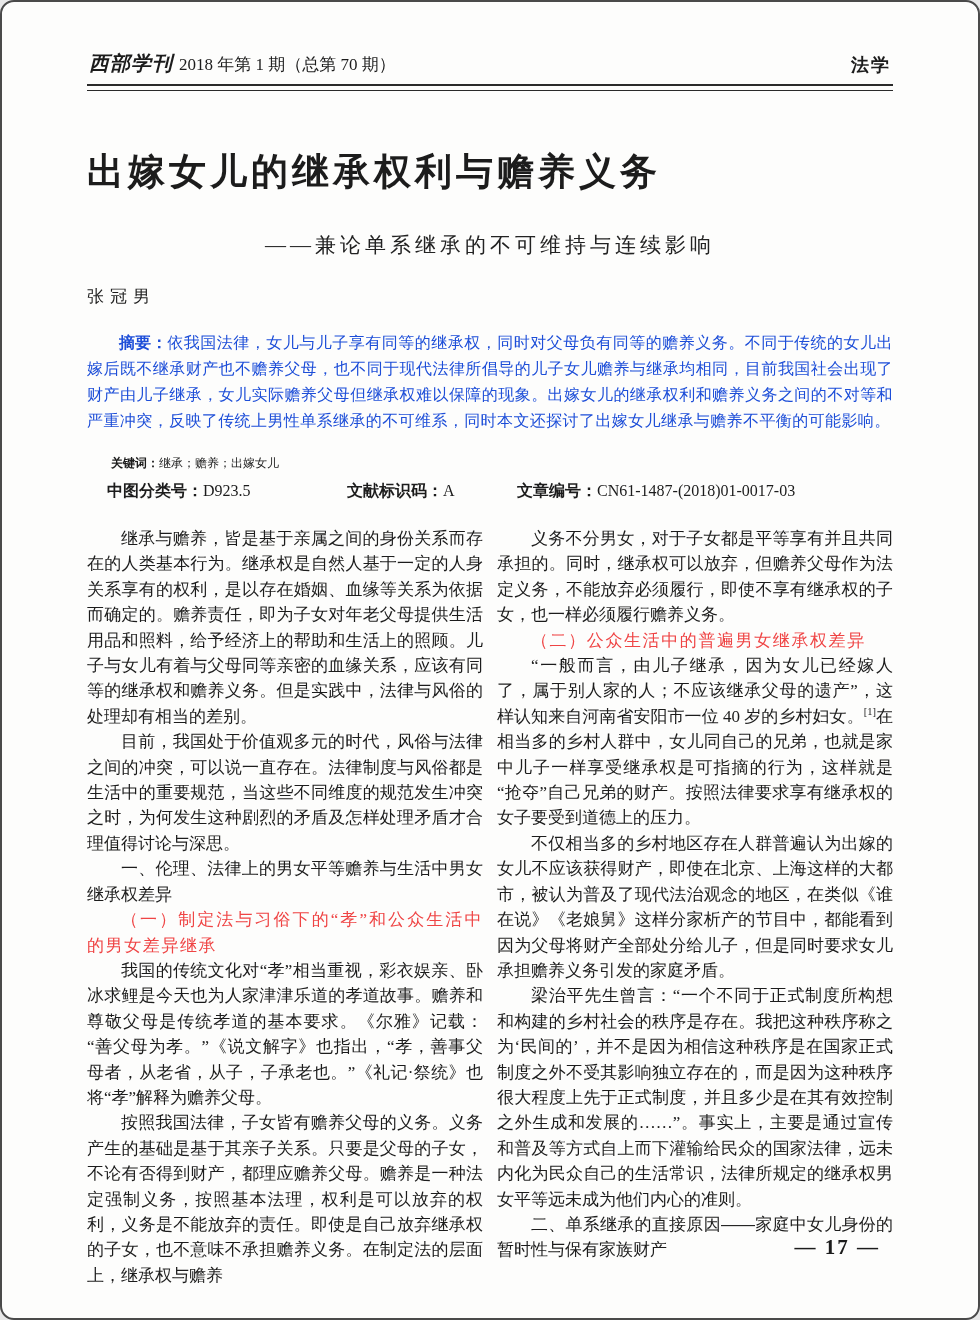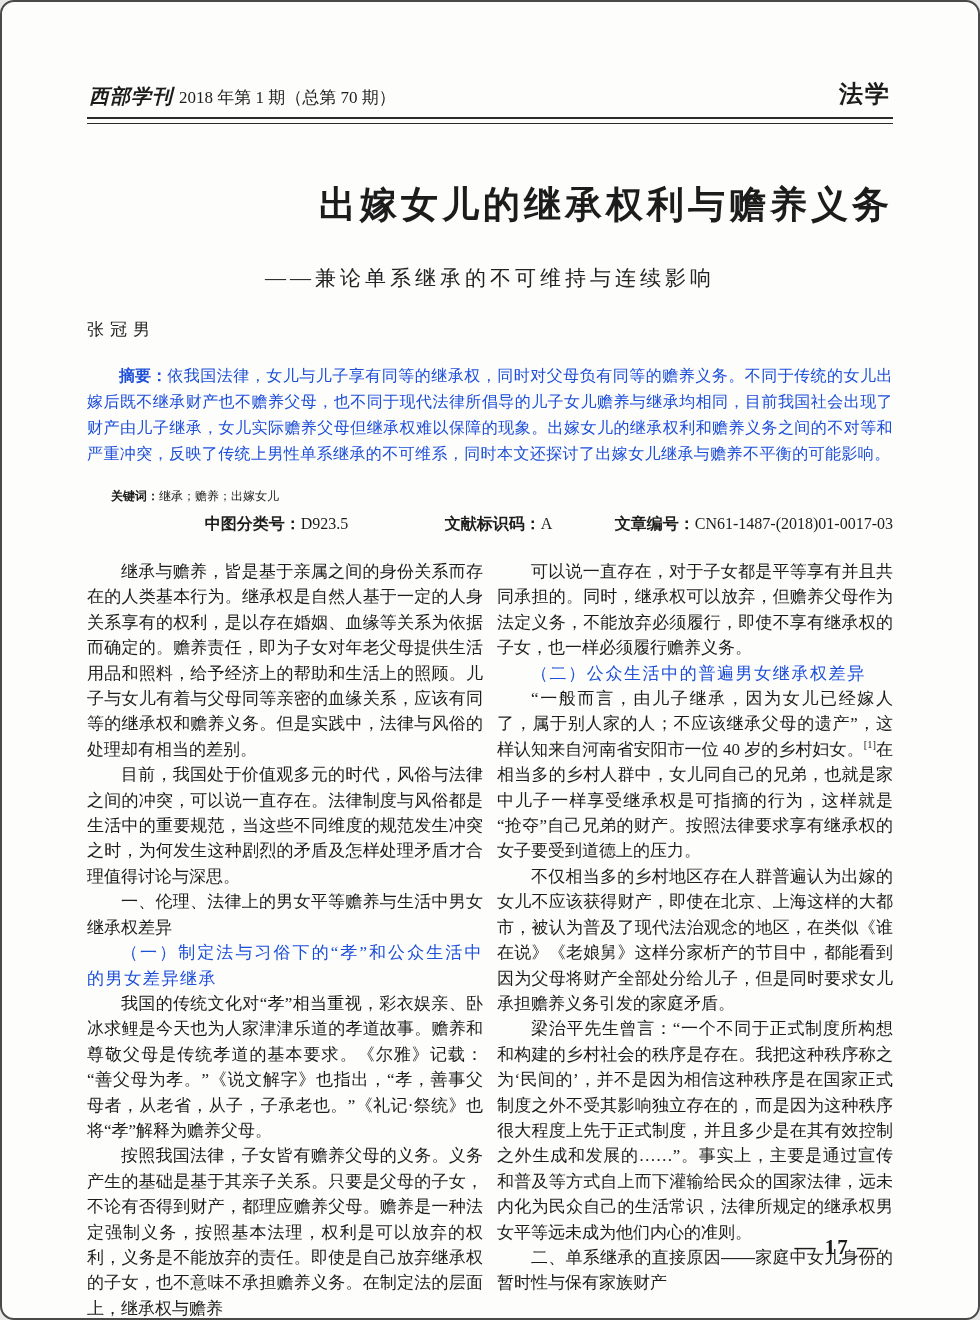--- a/index.html
+++ b/index.html
@@ -2,50 +2,50 @@
 <html lang="zh"><head>
 <meta charset="utf-8">
 <style>
   html,body{margin:0;padding:0;background:#e8e8e8;}
   .page{
     width:980px;height:1320px;
     background:#fdfdfc;
     border:2px solid #4a4a4a;
     border-radius:14px;
     box-sizing:border-box;
-    padding:76px 85px 0 85px;
+    padding:48px 85px 0 85px;
     position:relative;
     font-family:"Liberation Serif","DejaVu Serif",serif;
     color:#1c1c1c;
     overflow:hidden;
   }
   
   .header{display:flex;justify-content:space-between;align-items:flex-end;padding:0 2px 7px 2px;}
   .header-left{font-size:17px;white-space:nowrap;}
   .journal-name{font-weight:bold;font-style:italic;font-size:20px;letter-spacing:1px;margin-right:6px;}
-  .header-right{font-size:24px;font-weight:bold;letter-spacing:2px;font-family:"Liberation Sans","DejaVu Sans",sans-serif;}
+  .header-right{font-size:18px;font-weight:bold;letter-spacing:2px;font-family:"Liberation Sans","DejaVu Sans",sans-serif;}
   .double-rule{height:4px;border-top:2.5px solid #2a2a2a;border-bottom:1.5px solid #2a2a2a;}
   
-  .title{margin-top:56px;text-align:right;font-size:37px;font-weight:bold;letter-spacing:4px;font-family:Liberation Mono, monospace;}
+  .title{margin-top:56px;text-align:left;font-size:37px;font-weight:bold;letter-spacing:4px;font-family:Liberation Mono, monospace;}
   .subtitle{margin-top:34px;text-align:center;font-size:21px;letter-spacing:4px;color:#222;}
   .author{margin-top:26px;text-align:left;font-size:17px;letter-spacing:6px;}
   
   .abstract{margin-top:22px;font-size:16px;line-height:26px;text-align:justify;text-indent:2em;color:#1d4ed8;letter-spacing:0.4px;}
   .abstract b{letter-spacing:0;}
   .keywords{margin-top:16px;font-size:12px;line-height:26px;text-indent:2em;}
-  .meta-row{margin-top:2px;font-size:16px;line-height:26px;display:flex;justify-content:flex-end;}
+  .meta-row{margin-top:2px;font-size:16px;line-height:26px;display:flex;}
   .meta-row .seg1{margin-left:20px;width:240px;}
   .meta-row .seg2{width:170px;}
   b.lbl{font-family:"Liberation Sans","DejaVu Sans",sans-serif;font-weight:bold;}
   
   .columns{margin-top:22px;display:flex;gap:14px;}
   .col{width:398px;font-size:17px;line-height:25.4px;text-align:justify;}
   .col p{margin:0;text-indent:2em;}
   .col p.h1{font-weight:normal;font-family:"Liberation Sans","DejaVu Sans",sans-serif;}
-  .col p.sub{letter-spacing:1.6px;color:#1d4ed8;}
+  .col p.sub{letter-spacing:1.6px;color:#ef4444;}
   sup.ref{font-size:10.5px;line-height:0;}
   
   .page-number{position:absolute;right:98px;bottom:58px;font-size:21px;font-weight:bold;letter-spacing:2px;}
 </style>
 </head>
 <body>
 
 <div class="page">
 
   <div class="header">
@@ -83,21 +83,21 @@
   <div class="columns">
     <div class="col">
       <p>继承与赡养，皆是基于亲属之间的身份关系而存在的人类基本行为。继承权是自然人基于一定的人身关系享有的权利，是以存在婚姻、血缘等关系为依据而确定的。赡养责任，即为子女对年老父母提供生活用品和照料，给予经济上的帮助和生活上的照顾。儿子与女儿有着与父母同等亲密的血缘关系，应该有同等的继承权和赡养义务。但是实践中，法律与风俗的处理却有相当的差别。</p>
       <p>目前，我国处于价值观多元的时代，风俗与法律之间的冲突，可以说一直存在。法律制度与风俗都是生活中的重要规范，当这些不同维度的规范发生冲突之时，为何发生这种剧烈的矛盾及怎样处理矛盾才合理值得讨论与深思。</p>
       <p class="h1">一、伦理、法律上的男女平等赡养与生活中男女继承权差异</p>
       <p class="sub">（一）制定法与习俗下的“孝”和公众生活中的男女差异继承</p>
       <p>我国的传统文化对“孝”相当重视，彩衣娱亲、卧冰求鲤是今天也为人家津津乐道的孝道故事。赡养和尊敬父母是传统孝道的基本要求。《尔雅》记载：“善父母为孝。”《说文解字》也指出，“孝，善事父母者，从老省，从子，子承老也。”《礼记·祭统》也将“孝”解释为赡养父母。</p>
       <p>按照我国法律，子女皆有赡养父母的义务。义务产生的基础是基于其亲子关系。只要是父母的子女，不论有否得到财产，都理应赡养父母。赡养是一种法定强制义务，按照基本法理，权利是可以放弃的权利，义务是不能放弃的责任。即使是自己放弃继承权的子女，也不意味不承担赡养义务。在制定法的层面上，继承权与赡养</p>
     </div>
     <div class="col">
-      <p>可以说一直存在，对于子女都是平等享有并且共同承担的。同时，继承权可以放弃，但赡养父母作为法定义务，不能放弃必须履行，即使不享有继承权的子女，也一样必须履行赡养义务。</p>
+      <p>义务不分男女，对于子女都是平等享有并且共同承担的。同时，继承权可以放弃，但赡养父母作为法定义务，不能放弃必须履行，即使不享有继承权的子女，也一样必须履行赡养义务。</p>
       <p class="sub">（二）公众生活中的普遍男女继承权差异</p>
       <p><span>“一般而言，由儿子继承，因为女儿已经嫁人了，属于别人家的人；不应该继承父母的遗产”，这样认知来自河南省安阳市一位 40 岁的乡村妇女。</span><sup class="ref">[1]</sup><span>在相当多的乡村人群中，女儿同自己的兄弟，也就是家中儿子一样享受继承权是可指摘的行为，这样就是“抢夺”自己兄弟的财产。按照法律要求享有继承权的女子要受到道德上的压力。</span></p>
       <p>不仅相当多的乡村地区存在人群普遍认为出嫁的女儿不应该获得财产，即使在北京、上海这样的大都市，被认为普及了现代法治观念的地区，在类似《谁在说》《老娘舅》这样分家析产的节目中，都能看到因为父母将财产全部处分给儿子，但是同时要求女儿承担赡养义务引发的家庭矛盾。</p>
       <p>梁治平先生曾言：“一个不同于正式制度所构想和构建的乡村社会的秩序是存在。我把这种秩序称之为‘民间的’，并不是因为相信这种秩序是在国家正式制度之外不受其影响独立存在的，而是因为这种秩序很大程度上先于正式制度，并且多少是在其有效控制之外生成和发展的……”。事实上，主要是通过宣传和普及等方式自上而下灌输给民众的国家法律，远未内化为民众自己的生活常识，法律所规定的继承权男女平等远未成为他们内心的准则。</p>
       <p class="h1">二、单系继承的直接原因——家庭中女儿身份的暂时性与保有家族财产</p>
     </div>
   </div>
 
   <div class="page-number">— 17 —</div>
 

